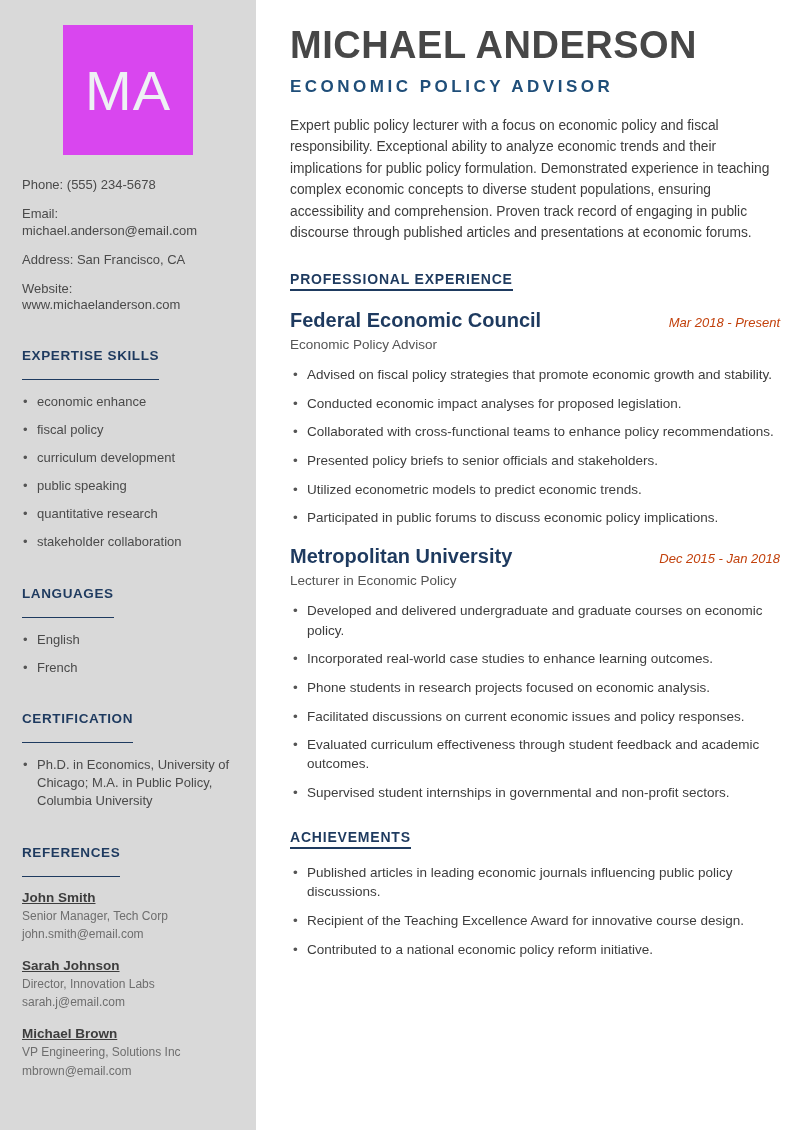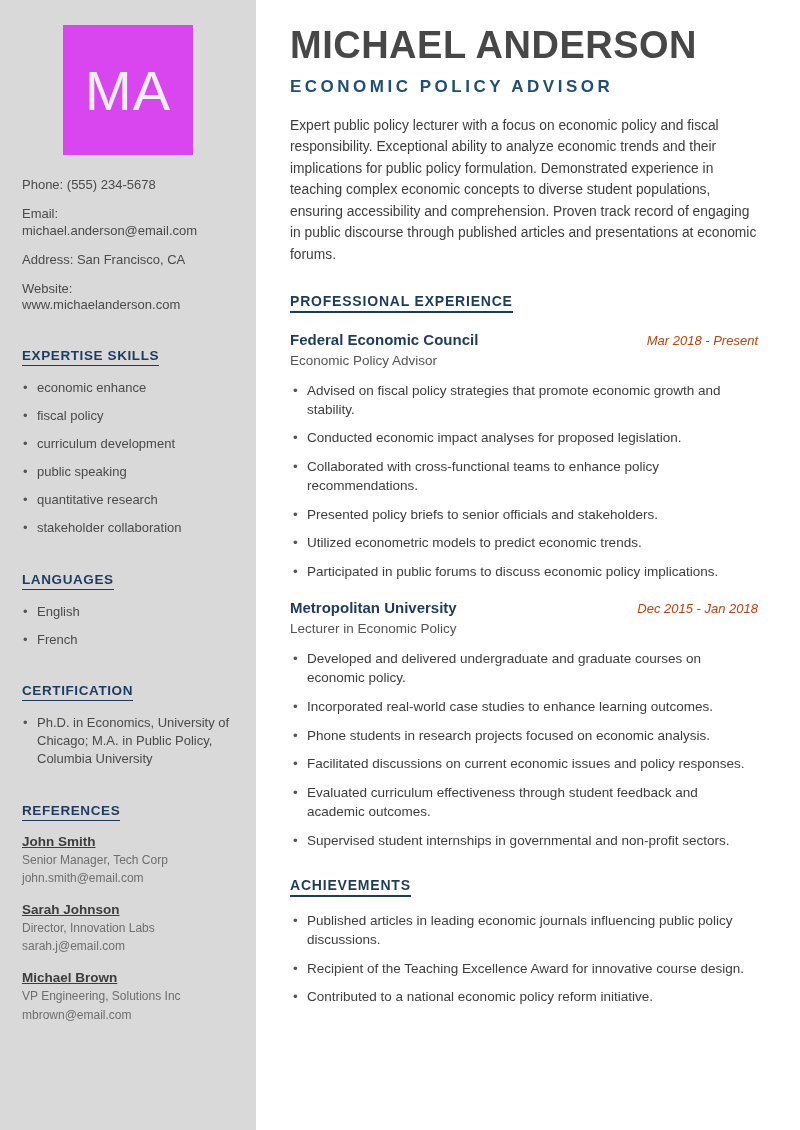--- a/index.html
+++ b/index.html
@@ -29,37 +29,37 @@
   .contact p {
     font-size: 13px; color: #4a4a4a; margin-bottom: 13px; line-height: 1.25;
     word-wrap: break-word;
   }
   .side-section { margin-top: 32px; }
   .side-heading {
     display: inline-block;
     color: #1e3a5f; font-size: 13.5px; font-weight: bold;
     letter-spacing: 0.6px;
     border-bottom: 1.5px solid #1e3a5f;
-    padding-bottom: 2px; margin-bottom: 13px;
+    padding-bottom: 16px; margin-bottom: 13px;
   }
   ul.side-list { list-style: none; }
   ul.side-list li {
     position: relative; padding-left: 15px;
     font-size: 13px; color: #4a4a4a;
     margin-bottom: 10px; line-height: 1.4;
   }
   ul.side-list li::before {
     content: "\2022"; position: absolute; left: 1px; top: 0; color: #555;
   }
   .ref { margin-bottom: 15px; }
   .ref-name { font-size: 13.5px; font-weight: bold; color: #3d3d3d; margin-bottom: 4px; text-decoration: underline; }
   .ref-title, .ref-email { font-size: 12px; color: #6e6e6e; margin-bottom: 3px; line-height: 1.3; }
 
   
-  .main { flex: 1; padding: 26px 42px 20px 34px; }
+  .main { flex: 1; padding: 26px 20px 20px 34px; }
   h1.person-name {
     font-size: 38px; font-weight: 800; color: #474747; letter-spacing: 0.5px;
     line-height: 1.05;
   }
   .person-role {
     margin-top: 11px;
     color: #1f4e79; font-size: 17px; font-weight: 600; letter-spacing: 3.5px;
   }
   .summary {
     margin-top: 18px;
@@ -67,21 +67,21 @@
     max-width: 482px;
   }
   .section { margin-top: 26px; }
   .section-heading {
     display: inline-block;
     color: #1e3a5f; font-size: 14px; font-weight: bold; letter-spacing: 0.8px;
     border-bottom: 2px solid #1e3a5f; padding-bottom: 2px;
   }
   .job { margin-top: 18px; }
   .job-header { display: flex; justify-content: space-between; align-items: baseline; }
-  .company { color: #1e3a5f; font-size: 15px; font-weight: bold; }
+  .company { color: #1e3a5f; font-size: 20px; font-weight: bold; }
   .dates { font-style: italic; color: #c2410c; font-size: 13px; }
   .job-title { margin-top: 5px; font-size: 13.5px; color: #555555; }
   ul.bullets { list-style: none; margin-top: 13px; }
   ul.bullets li {
     position: relative; padding-left: 17px;
     font-size: 13.5px; color: #3d3d3d;
     margin-bottom: 9.5px; line-height: 1.42;
   }
   ul.bullets li::before {
     content: "\2022"; position: absolute; left: 3px; top: 0; color: #555;

